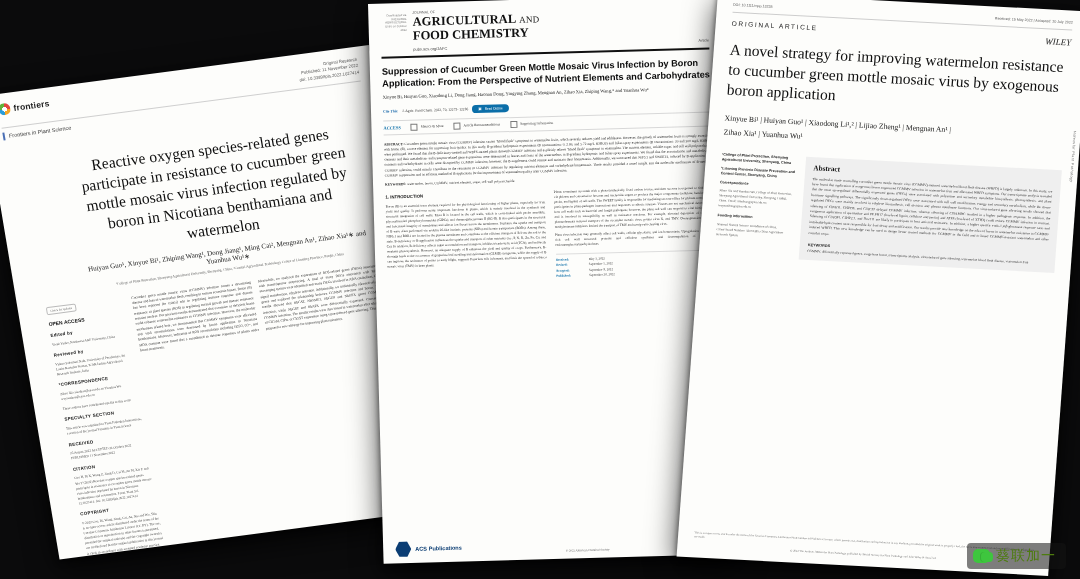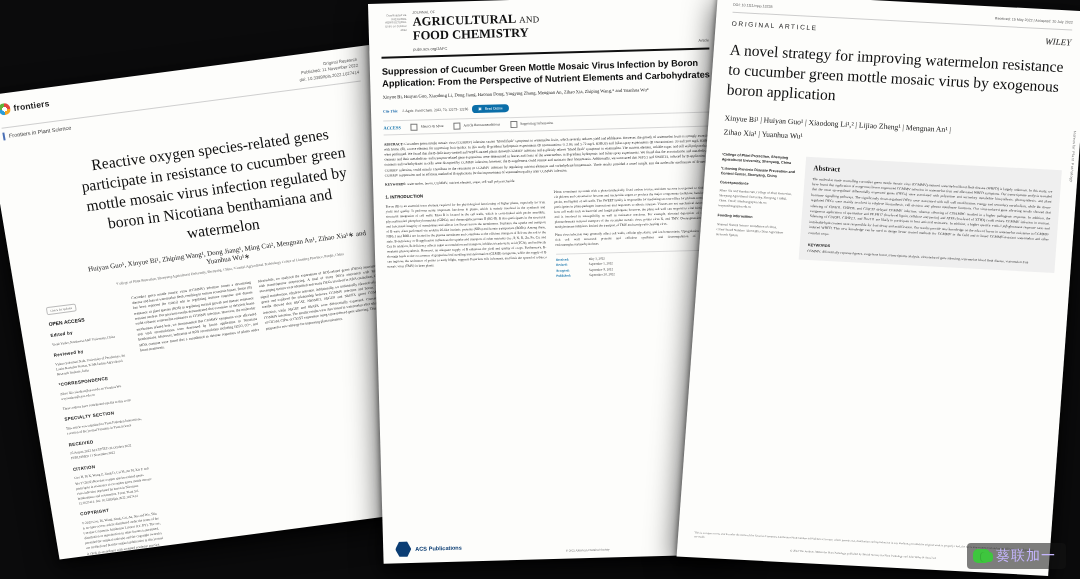--- a/index.html
+++ b/index.html
@@ -137,21 +137,21 @@
     display:flex;align-items:center;gap:6px;
     background:rgba(20,20,20,.55);padding:4px 10px 4px 6px;border-radius:4px;
   }
   #wechat-badge .wx{
     width:17px;height:14px;border-radius:5px;background:#3ec63e;position:relative;
   }
   #wechat-badge .wx:after{
     content:"";position:absolute;right:-3px;bottom:1px;width:12px;height:10px;border-radius:4px;background:#3ec63e;
     box-shadow:-1px 0 0 rgba(0,0,0,.12);
   }
-  #wechat-badge .name{color:#c4b5fd;font-size:14px;font-family:"Liberation Sans",sans-serif;letter-spacing:1px;}
+  #wechat-badge .name{color:#4d7c0f;font-size:14px;font-family:"Liberation Sans",sans-serif;letter-spacing:1px;}
 </style>
 </head>
 <body>
 
 <div class="stage">
 
   <div class="paper" id="paper-left">
     <div class="inner">
 
       <div class="fr-top">

